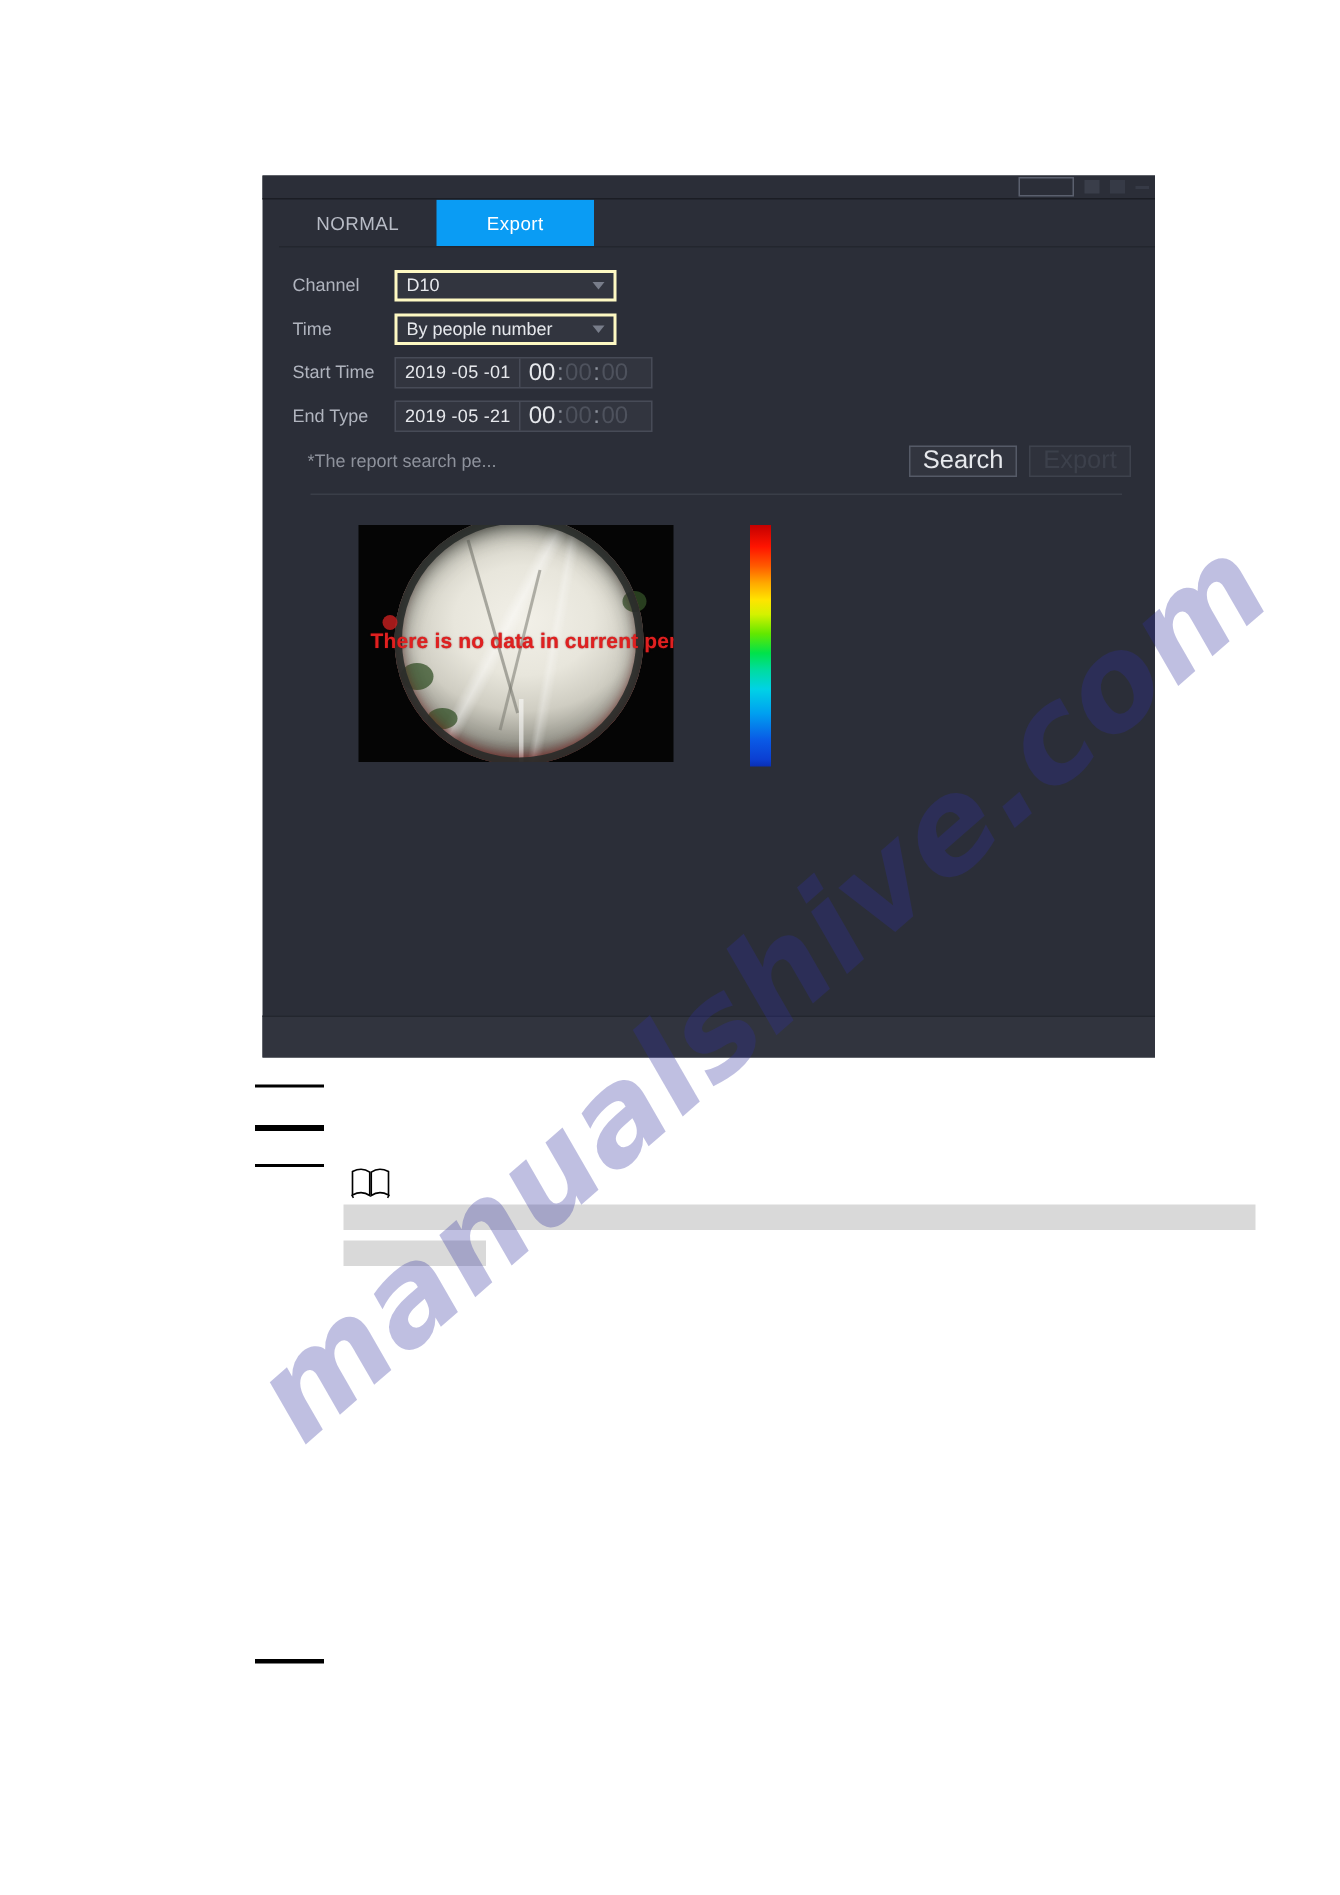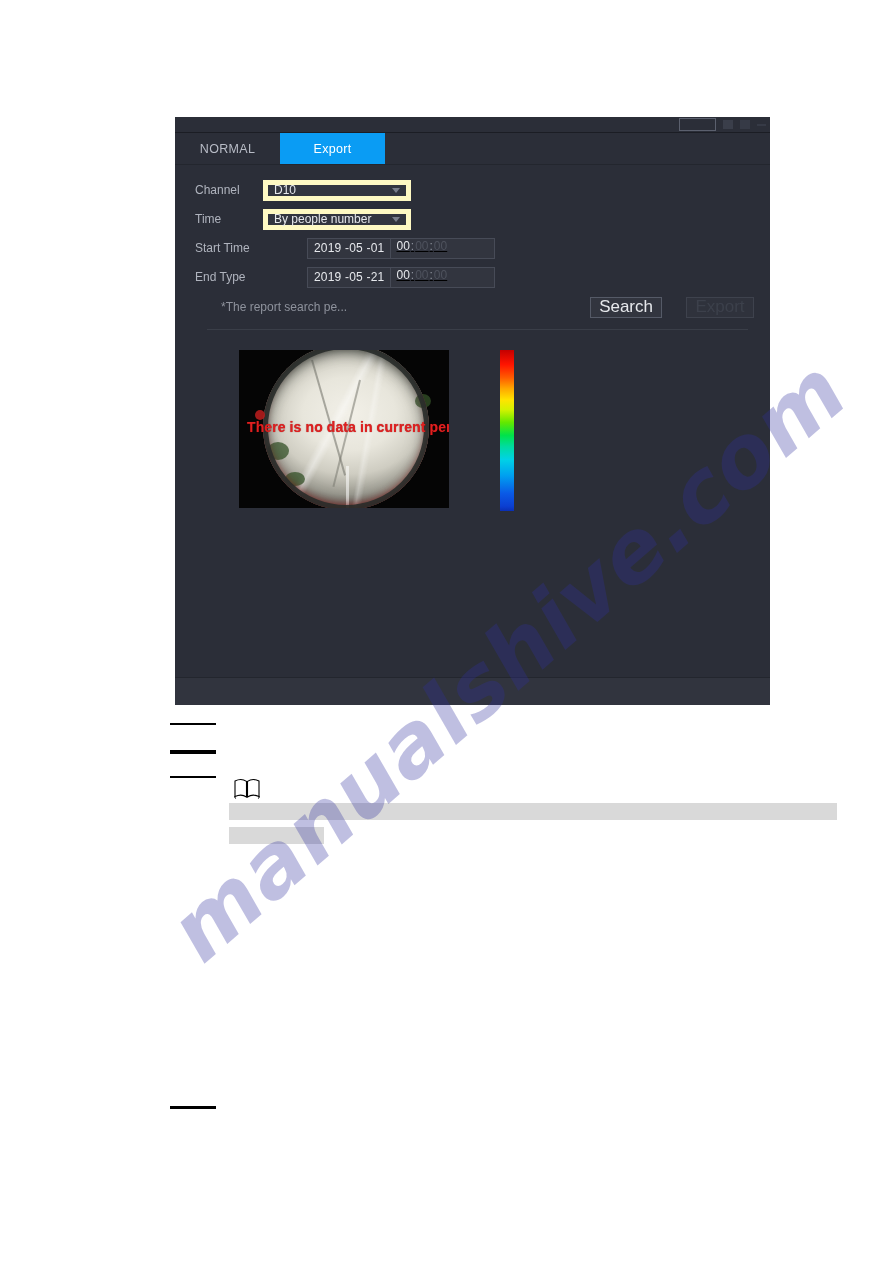--- a/index.html
+++ b/index.html
@@ -84,20 +84,21 @@
   .tc-glyph.thin { height: 2px; background: #4a4e5a; width: 9px; }
   .tc-glyph.faint { background: #363a46; }
 
   
   .tabbar {
     height: 31px;
     background: #2b2e38;
     display: flex;
     align-items: stretch;
     border-bottom: 1px solid #23262e;
+    margin-left: 11px;
   }
   .tab {
     min-width: 105px;
     display: flex;
     align-items: center;
     justify-content: center;
     font-size: 12.5px;
     color: #b8bcc6;
     cursor: pointer;
     letter-spacing: .3px;
@@ -125,21 +126,21 @@
     font-size: 12px;
     color: #b0b4be;
     flex-shrink: 0;
   }
   .f-label.wide { width: 68px; }
 
   .select-box {
     width: 148px;
     height: 21px;
     background: #32353f;
-    border: 5px solid #fef9c3;
+    border: 2px solid #fef9c3;
     display: flex;
     align-items: center;
     padding: 0 6px;
     box-sizing: border-box;
     position: relative;
     cursor: pointer;
   }
   .select-box .val {
     font-size: 12px;
     color: #e6e8ec;
@@ -154,54 +155,51 @@
     border-top: 5px solid #787d8a;
   }
 
   .time-group {
     display: flex;
     align-items: stretch;
     height: 21px;
     border: 1px solid #474b57;
     background: #32353f;
     box-sizing: border-box;
-    width: 188px;
+    width: 172px;
     cursor: text;
-    margin-left: 44px;
   }
   .t-date {
     display: flex;
     align-items: center;
     padding: 0 6px;
     font-size: 12px;
     color: #e6e8ec;
     white-space: nowrap;
     border-right: 1px solid #474b57;
     letter-spacing: .2px;
   }
   .t-clock {
     display: flex;
-    align-items: flex-start;
+    align-items: flex-end;
     padding: 0 5px;
-    font-size: 12px;
-    white-space: nowrap;
-    text-decoration: underline;
+    font-size: 16px;
+    white-space: nowrap;
   }
   .t-hh { color: #e6e8ec; }
   .t-sep { color: #8d929d; margin: 0 1px; }
   .t-dim { color: #4e525d; }
 
   .note-row {
     display: flex;
     align-items: center;
     height: 28px;
-    padding-left: 46px;
+    padding-left: 30px;
     padding-right: 16px;
     margin-top: 2px;
-    gap: 16px;
   }
   .note-text {
     font-size: 12px;
     color: #8e929c;
     flex: 1;
     white-space: nowrap;
   }
   .btn {
     height: 21px;
     min-width: 68px;

